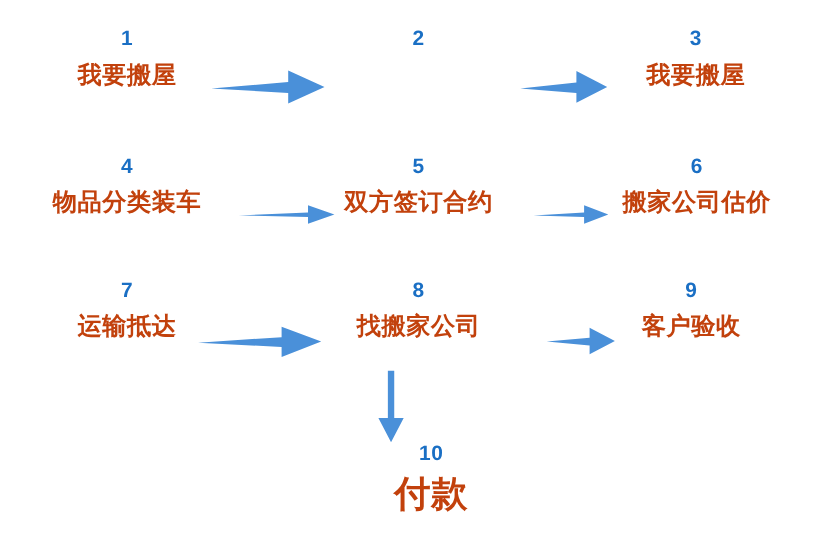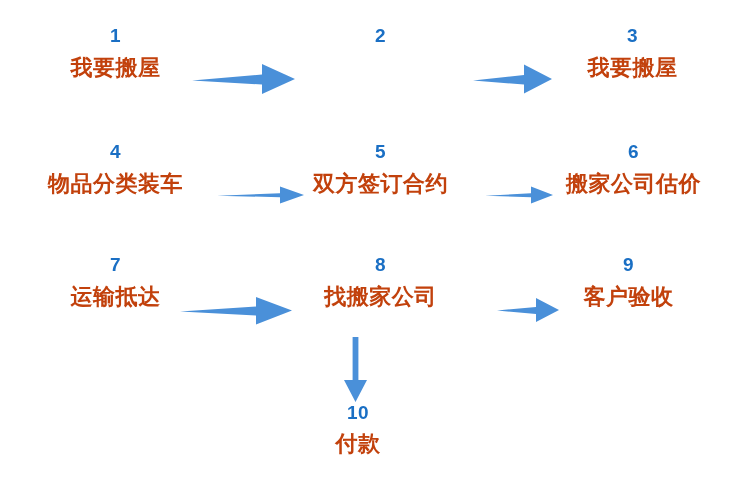--- a/index.html
+++ b/index.html
@@ -38,21 +38,21 @@
     color: #c2410c;
     line-height: 1.05;
     letter-spacing: 0.5px;
   }
   
   .node.final .node-num {
     font-size: 19px;
     margin-bottom: 10px;
   }
   .node.final .node-label {
-    font-size: 22px;
+    font-size: 33px;
   }
 
   
   .arrow {
     position: absolute;
   }
   .arrow svg { display: block; }
 </style>
 </head>
 <body>
@@ -138,18 +138,18 @@
     <span class="node-num">9</span>
     <span class="node-label">客户验收</span>
   </div>
 
   <div class="arrow" style="left:340px; top:336px;">
     <svg width="32" height="68" viewBox="0 0 32 68">
       <path d="M12.6 1 L18.4 1 L18.4 44 L27 44 L15.5 66 L4 44 L12.6 44 Z" fill="#4a90d9"></path>
     </svg>
   </div>
 
-  <div class="node final" style="left:260px; top:403px; width:196px;">
+  <div class="node final" style="left:294px; top:403px; width:196px;">
     <span class="node-num">10</span>
     <span class="node-label">付款</span>
   </div>
 
 </div>
 
 </body></html>

